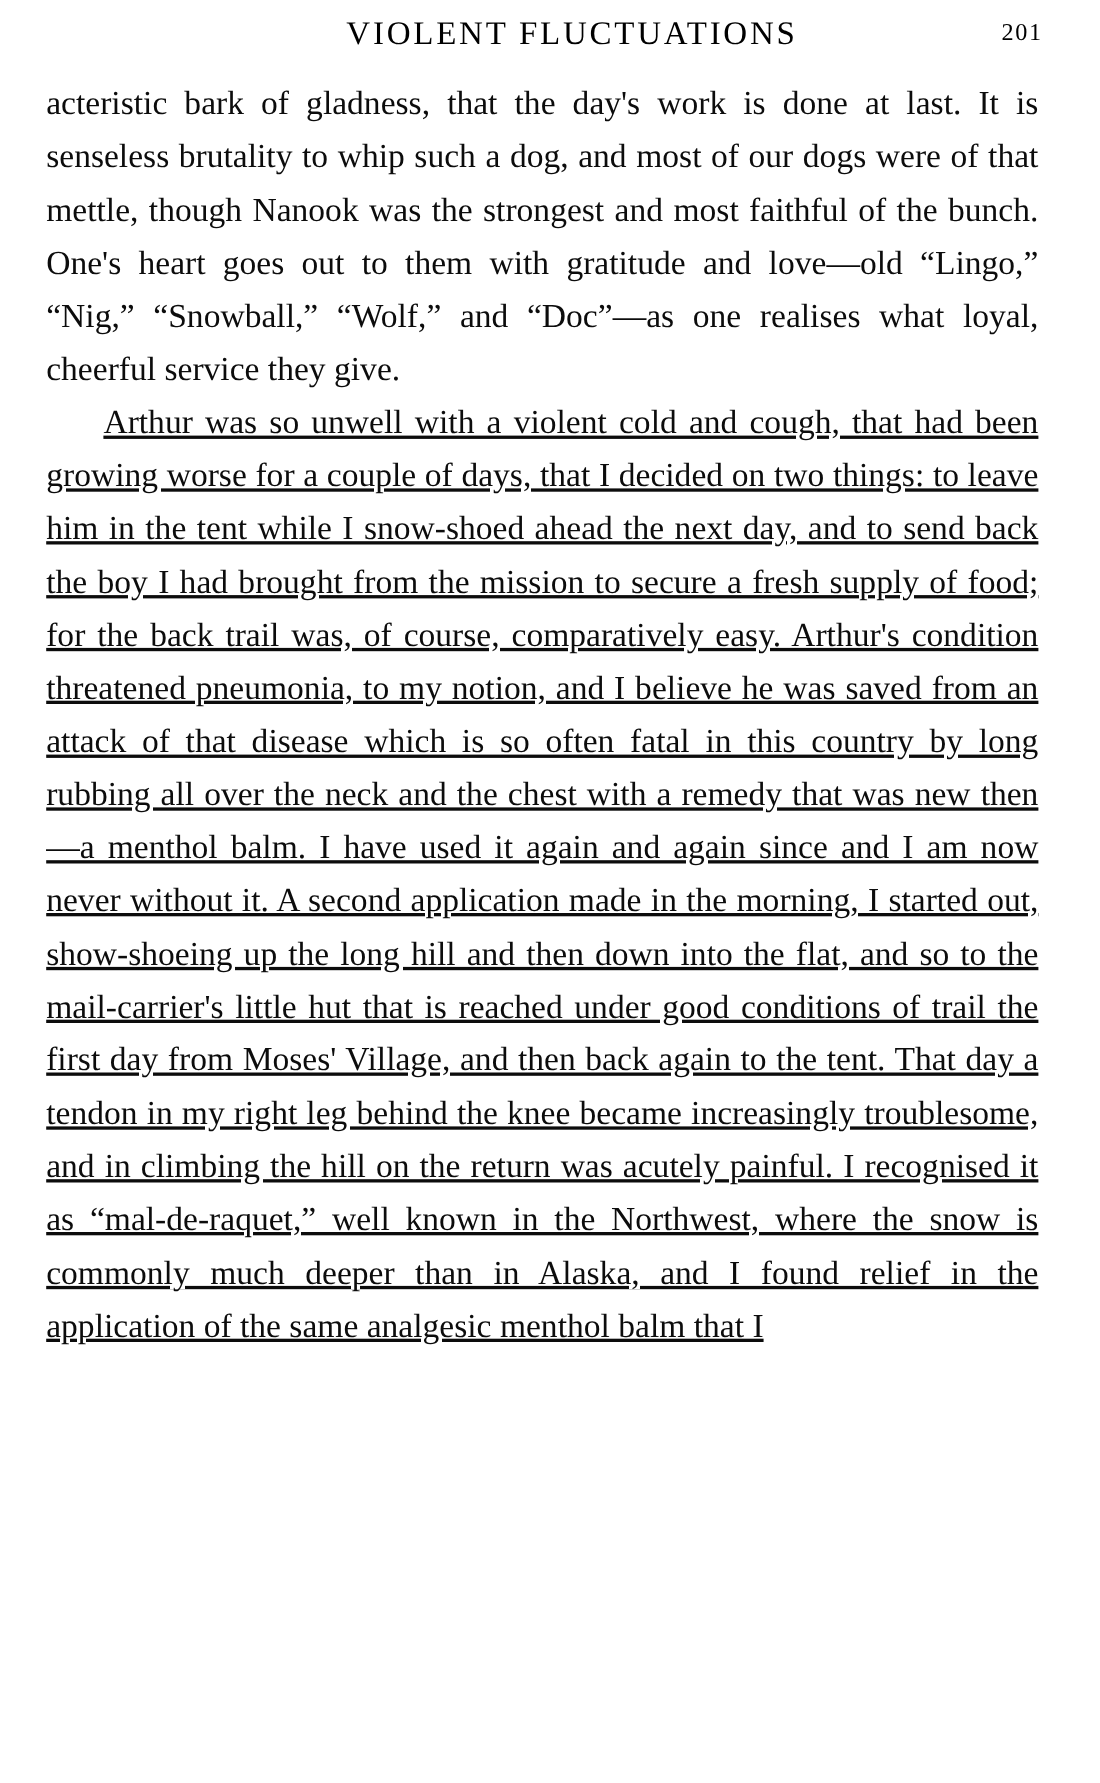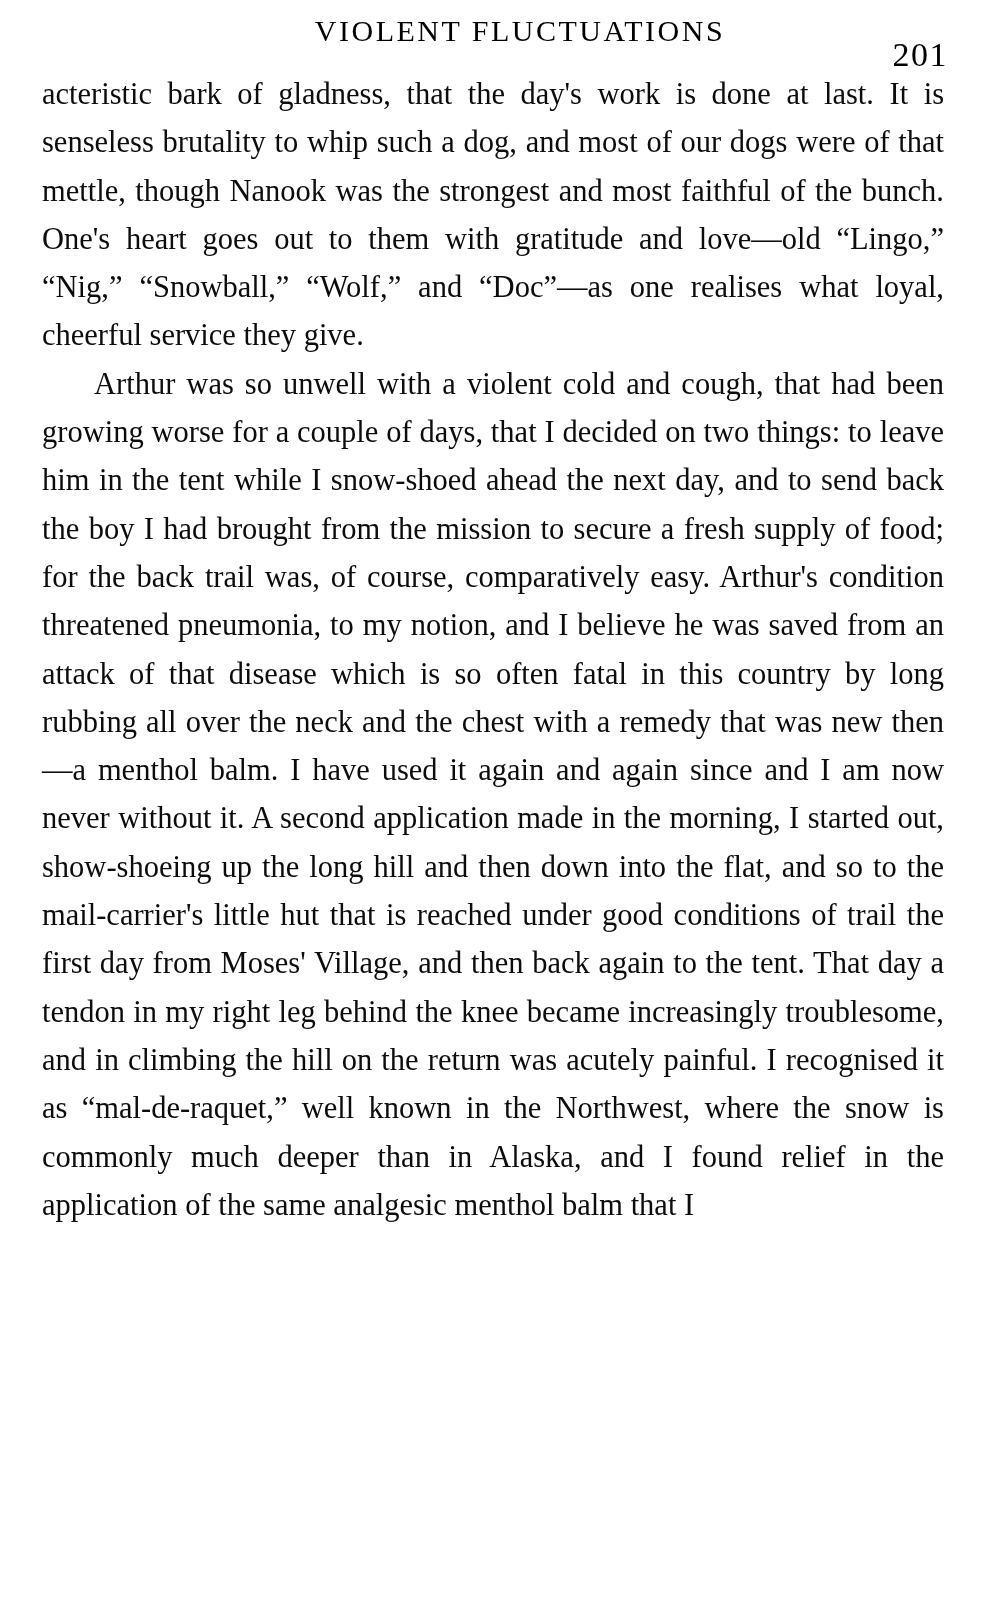--- a/index.html
+++ b/index.html
@@ -39,41 +39,41 @@
     font-weight: normal;
     color: #000;
     margin: 0 auto;
     white-space: nowrap;
     padding-left: 40px;
   }
   .folio {
     position: absolute;
     right: 52px;
     top: 16px;
-    font-size: 34px;
+    font-size: 22px;
     letter-spacing: 1.5px;
     color: #000;
-    margin-top: 20px;
   }
   .body-text {
     padding: 0 56px 0 18px;
     margin-top: 22px;
     margin-left: 24px;
   }
   p.para {
     margin: 0;
     font-size: 30.5px;
     line-height: 48.3px;
     text-align: justify;
     text-justify: inter-word;
     color: #0c0c0c;
     hyphens: none;
   }
   p.para.indent {
     text-indent: 52px;
+    text-decoration: underline;
   }
   
   p.para::after {
     content: "";
     display: inline-block;
     width: 100%;
   }
   p.para.last-natural::after {
     content: none;
   }

